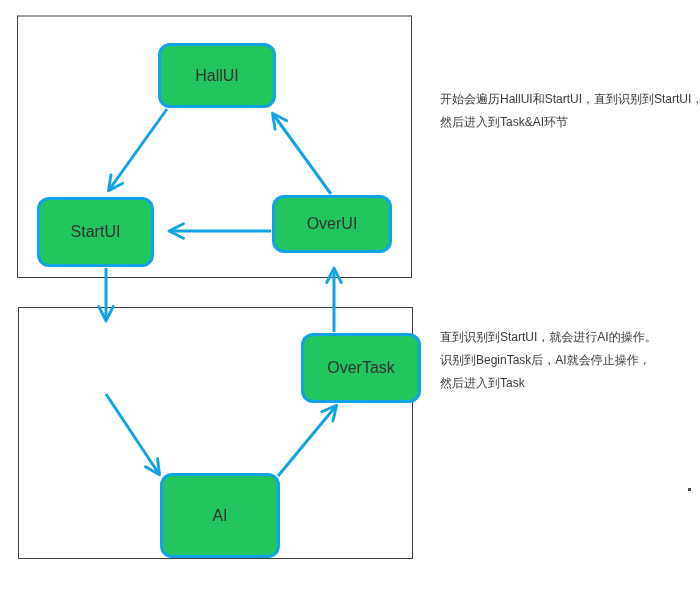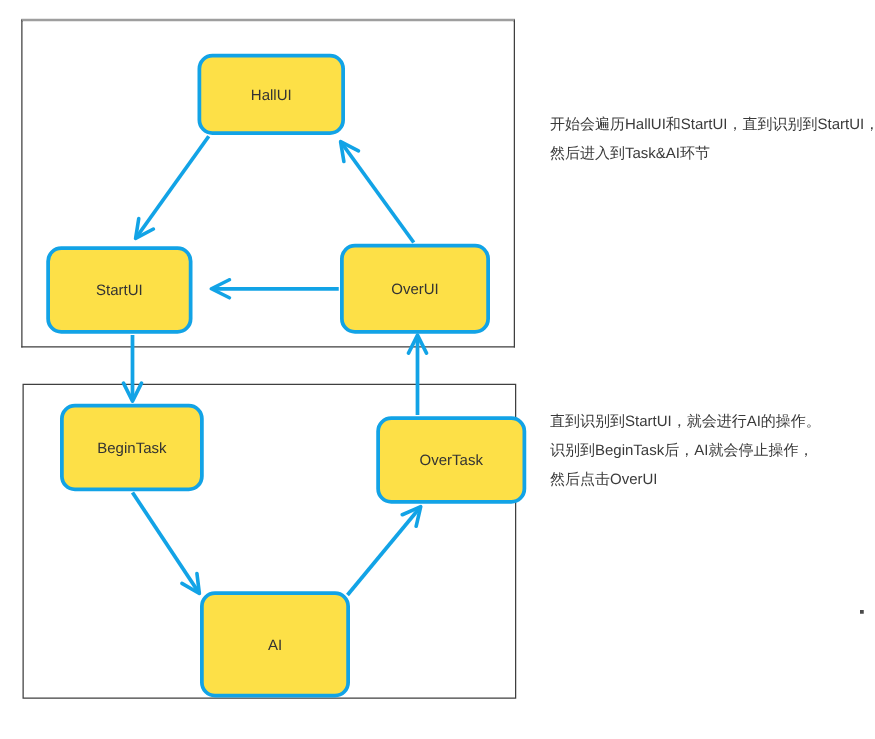--- a/index.html
+++ b/index.html
@@ -9,27 +9,27 @@
   }
   .group-box {
     position:absolute; box-sizing:border-box;
     border:1px solid #3f3f3f; background:#ffffff;
   }
   #group-top  { left:17px; top:15px;  width:395px; height:263px; border-top:2px solid #9e9e9e; }
   #group-bottom { left:18px; top:307px; width:395px; height:252px; }
 
   .node {
     position:absolute; box-sizing:border-box;
-    border:3px solid #12a3e6; border-radius:12px; background:#fde047;
+    border:3px solid #12a3e6; border-radius:12px; background:#22c55e;
     display:flex; align-items:center; justify-content:center;
-    font-size:12px; color:#333333; z-index:2;
+    font-size:16px; color:#333333; z-index:2;
   }
   #node-hallui    { left:158px; top:43px;  width:118px; height:65px; }
   #node-startui   { left:37px;  top:197px; width:117px; height:70px; }
-  #node-overui    { left:272px; top:195px; width:120px; height:72px; }
+  #node-overui    { left:272px; top:195px; width:120px; height:58px; }
   #node-begintask { left:48px;  top:323px; width:115px; height:70px; }
   #node-overtask  { left:273px; top:333px; width:120px; height:70px;margin-left:28px; }
   #node-ai        { left:160px; top:473px; width:120px; height:85px; }
 
   .arrow-layer {
     position:absolute; left:0; top:0; width:700px; height:591px;
     z-index:3; pointer-events:none;
   }
 
   .annotation {
@@ -54,23 +54,20 @@
 
   <div class="node" id="node-hallui">
     <span>HallUI</span>
   </div>
   <div class="node" id="node-startui">
     <span>StartUI</span>
   </div>
   <div class="node" id="node-overui">
     <span>OverUI</span>
   </div>
-  <div class="node" id="node-begintask">
-    <span>BeginTask</span>
-  </div>
   <div class="node" id="node-overtask">
     <span>OverTask</span>
   </div>
   <div class="node" id="node-ai">
     <span>AI</span>
   </div>
 
   <svg class="arrow-layer" width="700" height="591" viewBox="0 0 700 591" xmlns="http://www.w3.org/2000/svg">
     <defs>
       <marker id="arrowhead" viewBox="0 0 10 10" refX="8.5" refY="5" markerWidth="6" markerHeight="6" orient="auto">
@@ -87,18 +84,18 @@
     </svg>
 
   <div class="annotation" id="annotation-top">
     <div>开始会遍历HallUI和StartUI，直到识别到StartUI，</div>
     <div>然后进入到Task&amp;AI环节</div>
   </div>
 
   <div class="annotation" id="annotation-bottom">
     <div>直到识别到StartUI，就会进行AI的操作。</div>
     <div>识别到BeginTask后，AI就会停止操作，</div>
-    <div>然后点击OverUI</div>
+    <div>然后进入到Task</div>
   </div>
 
   <div class="stray-dot"></div>
 
 </div>
 
 </body></html>

